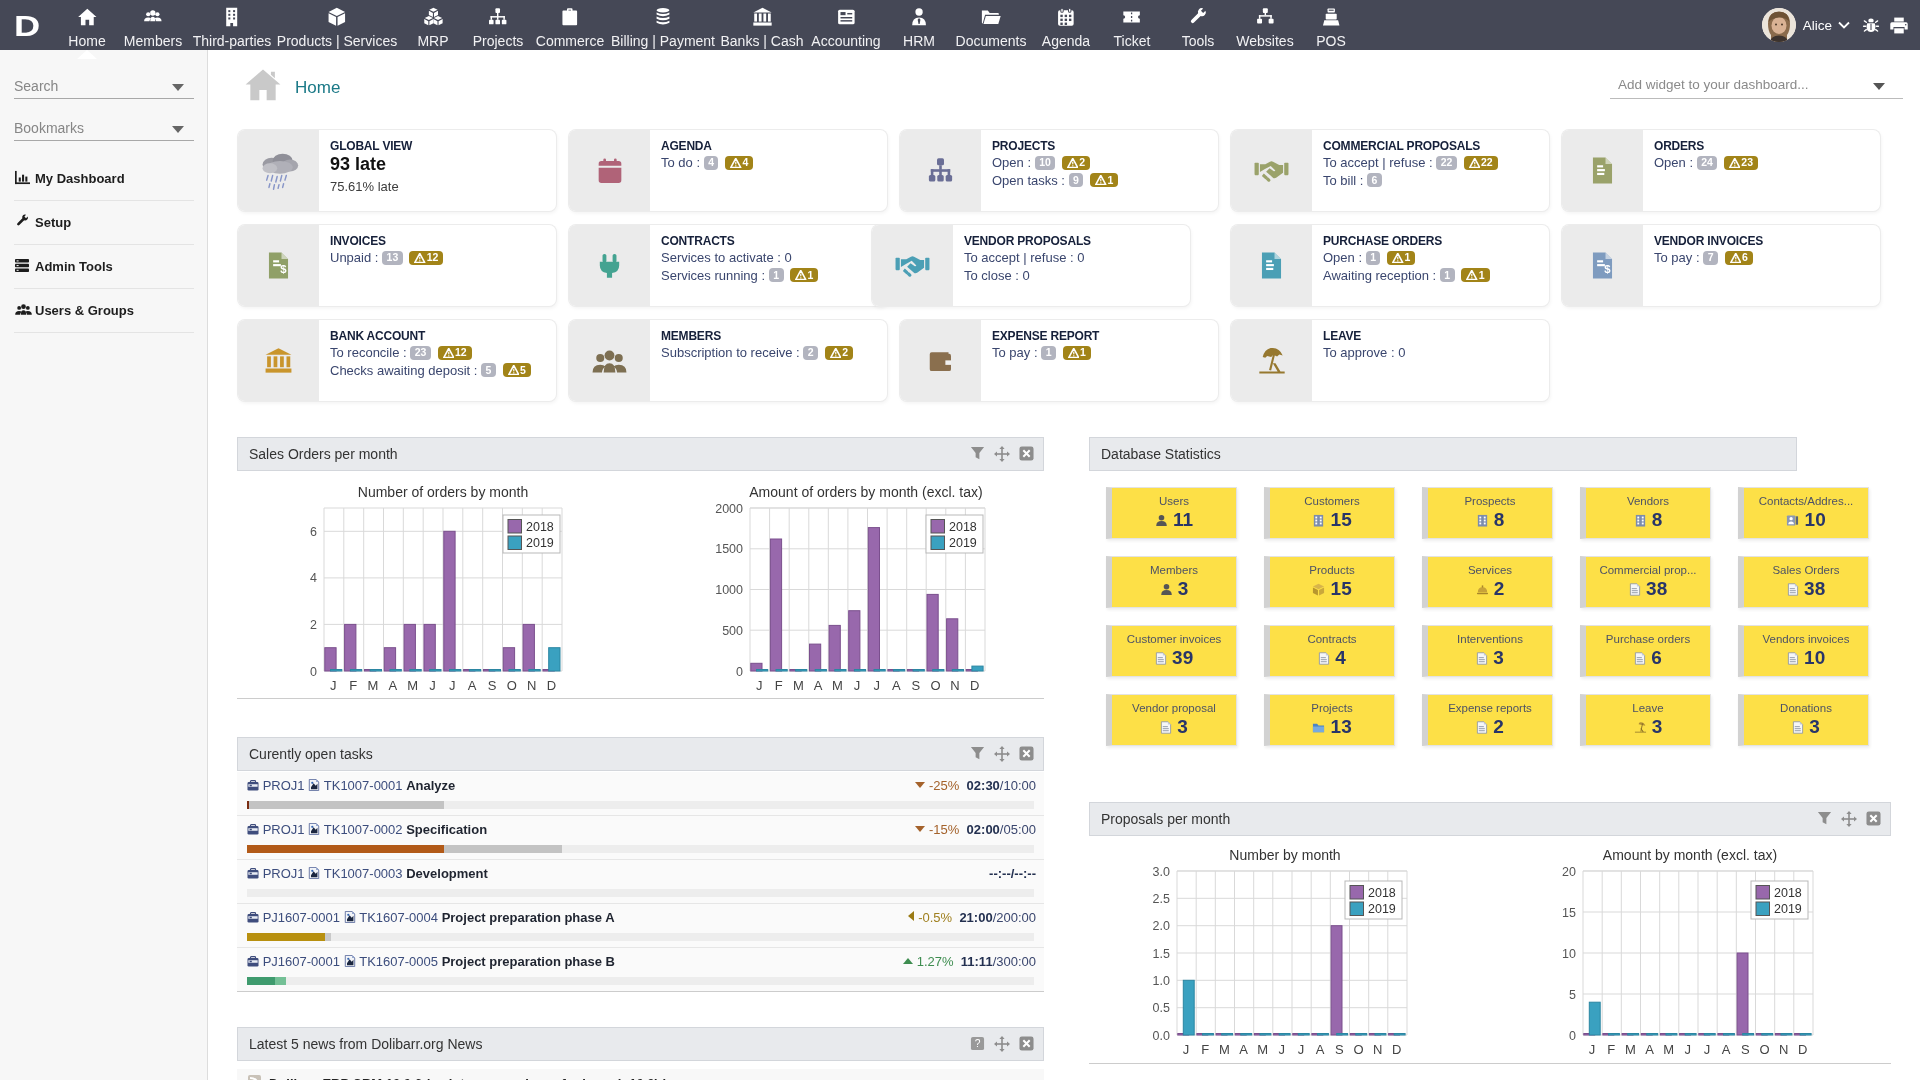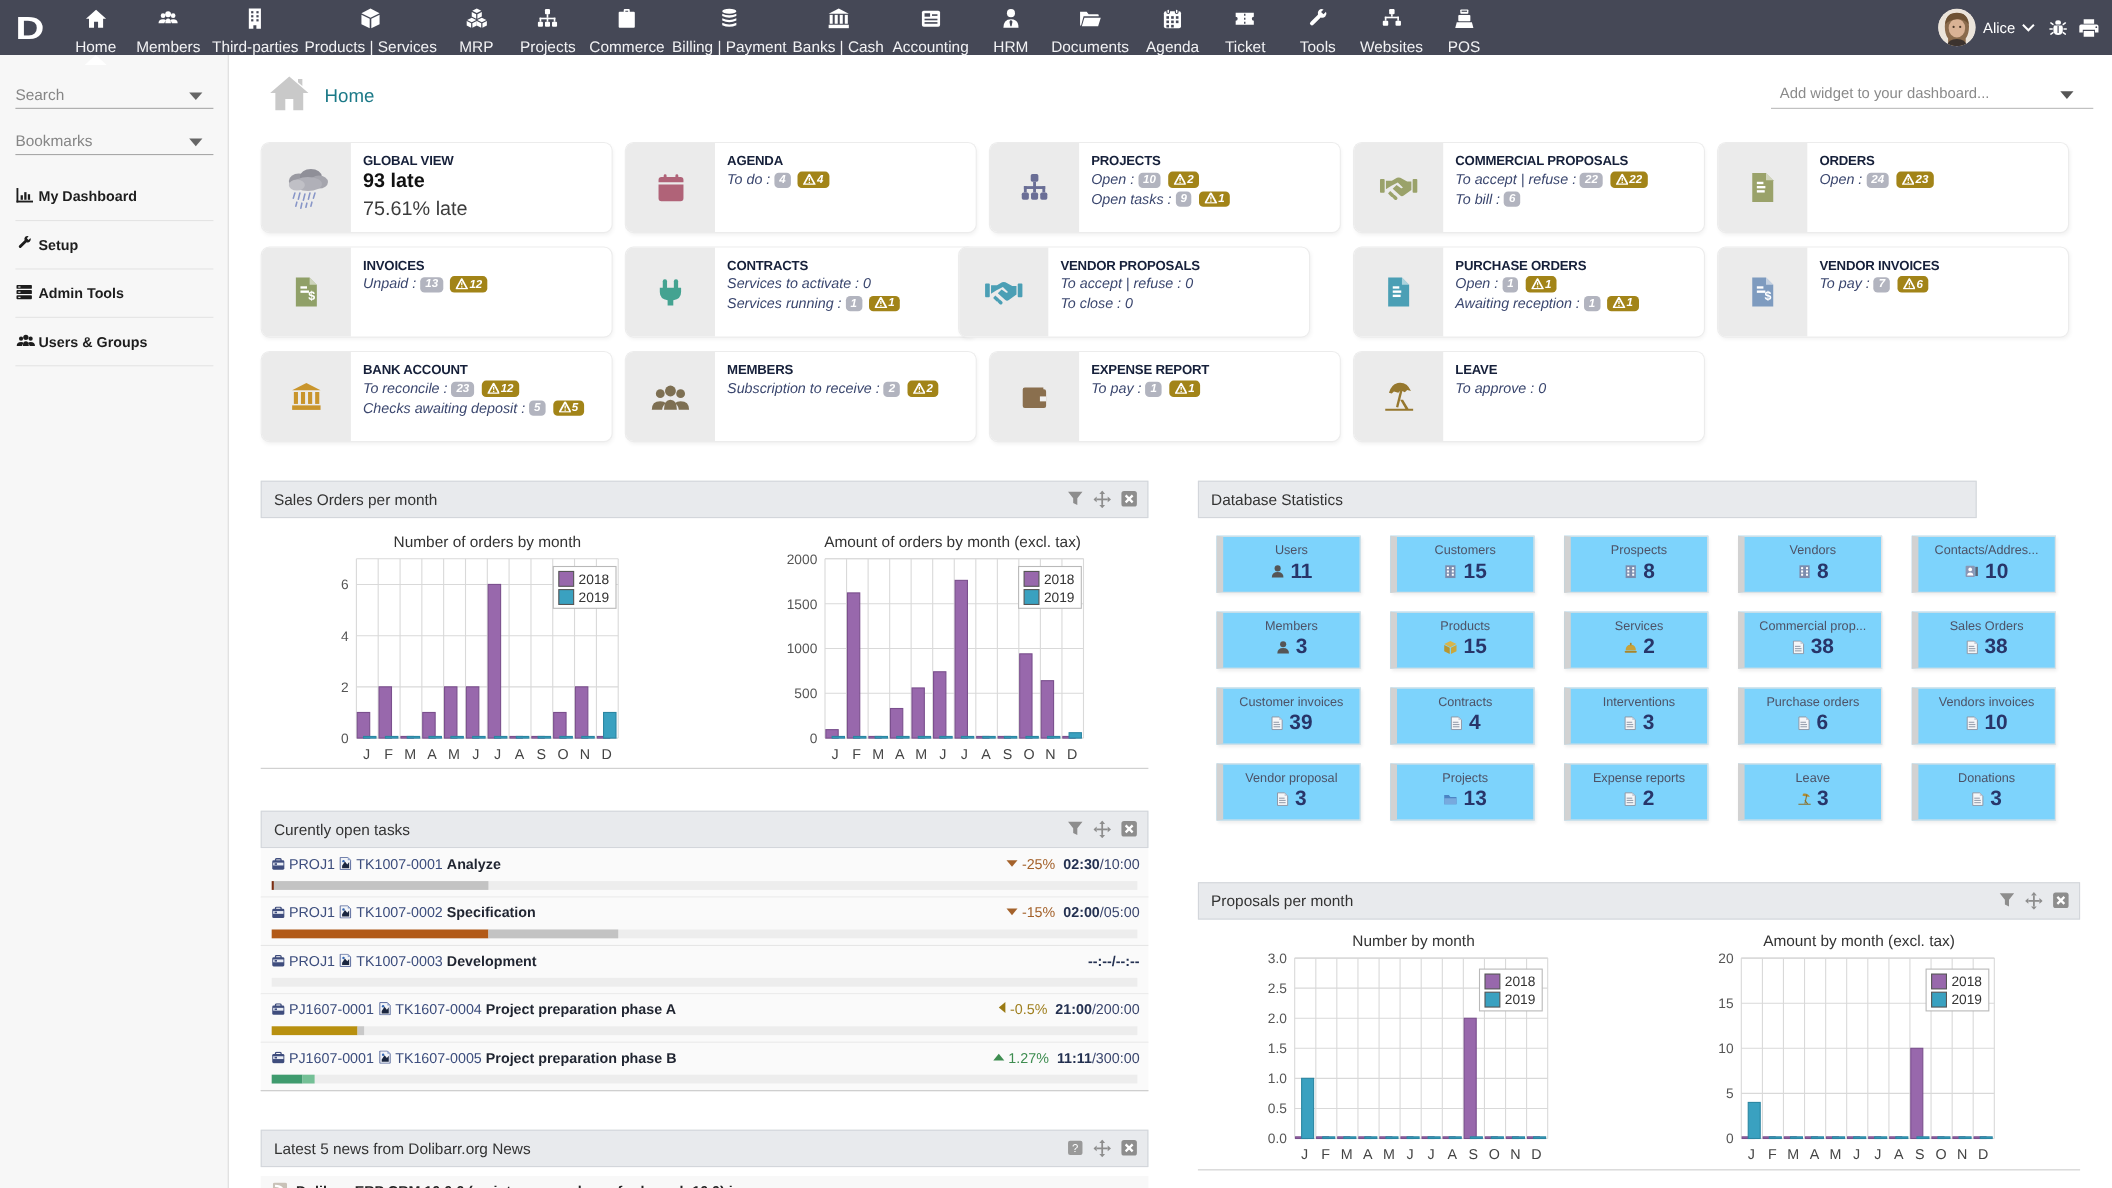--- a/index.html
+++ b/index.html
@@ -31,23 +31,23 @@
 #bchome { position:absolute; left:295px; top:78px; font-size:17px; color:#1b7987; }
 #addwidget { position:absolute; left:1610px; top:70px; width:293px; height:29px; border-bottom:1px solid #bbb; color:#8a8a8a; font-size:13.5px; }
 #addwidget span:first-child { position:absolute; left:8px; top:7px; }
 #addwidget .scaret { right:18px; top:13px; border-top-color:#555; }
 
 
 .ibox { position:absolute; width:318px; height:81px; background:#fff; border-radius:7px; box-shadow:0 0 0 1px #ececec, 1px 2px 4px rgba(0,0,0,0.06); }
 .ibicon { position:absolute; left:0; top:0; width:81px; height:81px; background:#ebebeb; border-radius:7px 0 0 7px; display:flex; align-items:center; justify-content:center; }
 .ibtxt { position:absolute; left:92px; top:7px; right:6px; }
 .ibtitle { font-size:12px; letter-spacing:-0.2px; font-weight:bold; color:#16203a; line-height:15px; margin-top:2px; margin-bottom:0px; white-space:nowrap; }
-.ibline { font-size:13px; color:#3a466e; line-height:17.5px; margin:0; white-space:nowrap;font-style:italic; }
+.ibline { font-size:13px; color:#3a466e; line-height:17.5px; margin:0; white-space:nowrap; }
 .ibbig { font-size:18px; font-weight:bold; color:#111; margin-top:0px; line-height:20px; }
-.ibsub { font-size:18px; color:#3c3c3c; margin-top:5px; }
+.ibsub { font-size:13px; color:#3c3c3c; margin-top:5px; }
 .bg { display:inline-block; background:#b2b4bf; color:#fff; font-size:10.5px; font-weight:bold; border-radius:4px; padding:1.5px 4.5px; vertical-align:1px; line-height:11px; }
 .bw { display:inline-block; background:#a28418; color:#fff; font-size:10.5px; font-weight:bold; border-radius:4px; padding:1.5px 5px; vertical-align:1px; line-height:11px; margin-left:3px; }
 .bw svg { vertical-align:-1.5px; }
 
 
 .whdr { position:absolute; height:34px; background:#e8eaed; border:1px solid #d3d6db; color:#333; font-size:14px; line-height:32px; padding-left:11px; }
 .hico { float:right; margin-right:9px; margin-top:8px; }
 .chartsvg { position:absolute; }
 .wbot { position:absolute; height:1px; background:#ccc; }
 
@@ -57,21 +57,21 @@
 .nv { color:#3c4d7d; }
 .tlabel { color:#1f2430; }
 .taskright { position:absolute; right:0; top:0; font-size:13px; color:#3a466e; }
 .tt { color:#233050; }
 .t2 { color:#3a466e; }
 .crt { display:inline-block; width:0; height:0; margin-right:4px; }
 .taskbar { position:absolute; left:10px; top:29px; width:787px; height:8px; background:#ededed; }
 .taskbar span { display:block; }
 
 
-.scard { position:absolute; width:131px; height:52px; background:#7dd3fc; border:1px solid #e3e3e3; border-left:6px solid #d2d2d2; box-shadow:1px 2px 3px rgba(0,0,0,0.07); }
+.scard { position:absolute; width:131px; height:52px; background:#fde047; border:1px solid #e3e3e3; border-left:6px solid #d2d2d2; box-shadow:1px 2px 3px rgba(0,0,0,0.07); }
 .stitle { text-align:center; font-size:11.5px; color:#4d5266; margin-top:7px; white-space:nowrap; overflow:hidden; }
 .snum { text-align:center; font-size:19px; font-weight:bold; color:#283569; margin-top:2px; }
 .snum svg { vertical-align:-1px; }
 
 
 .newsrow { position:absolute; left:237px; top:1069px; width:807px; height:11px; background:#f8f8f8; overflow:hidden; }
 </style></head>
 <body>
 <div id="page">
 

